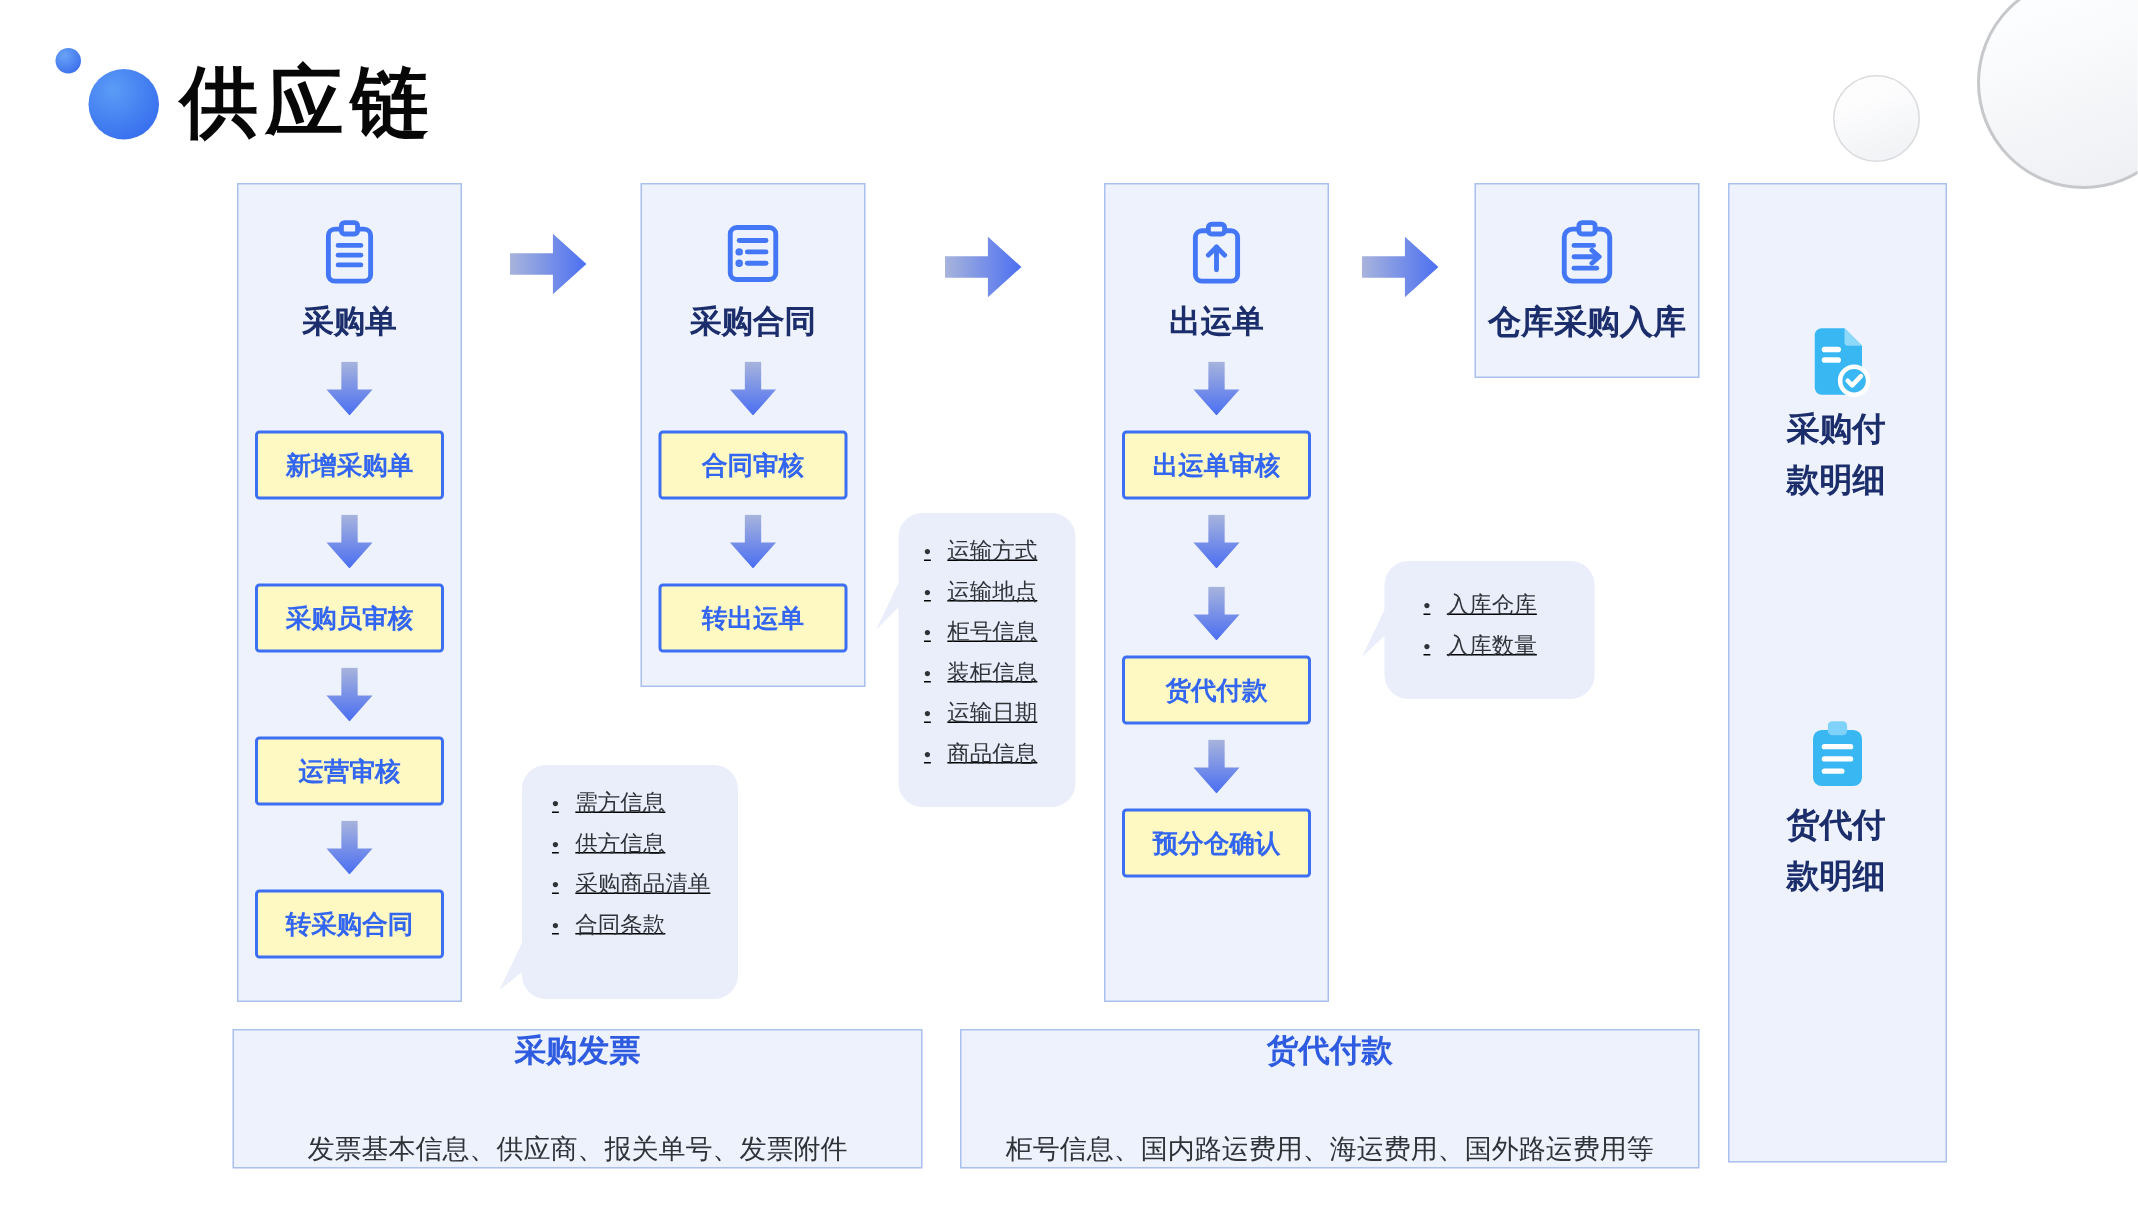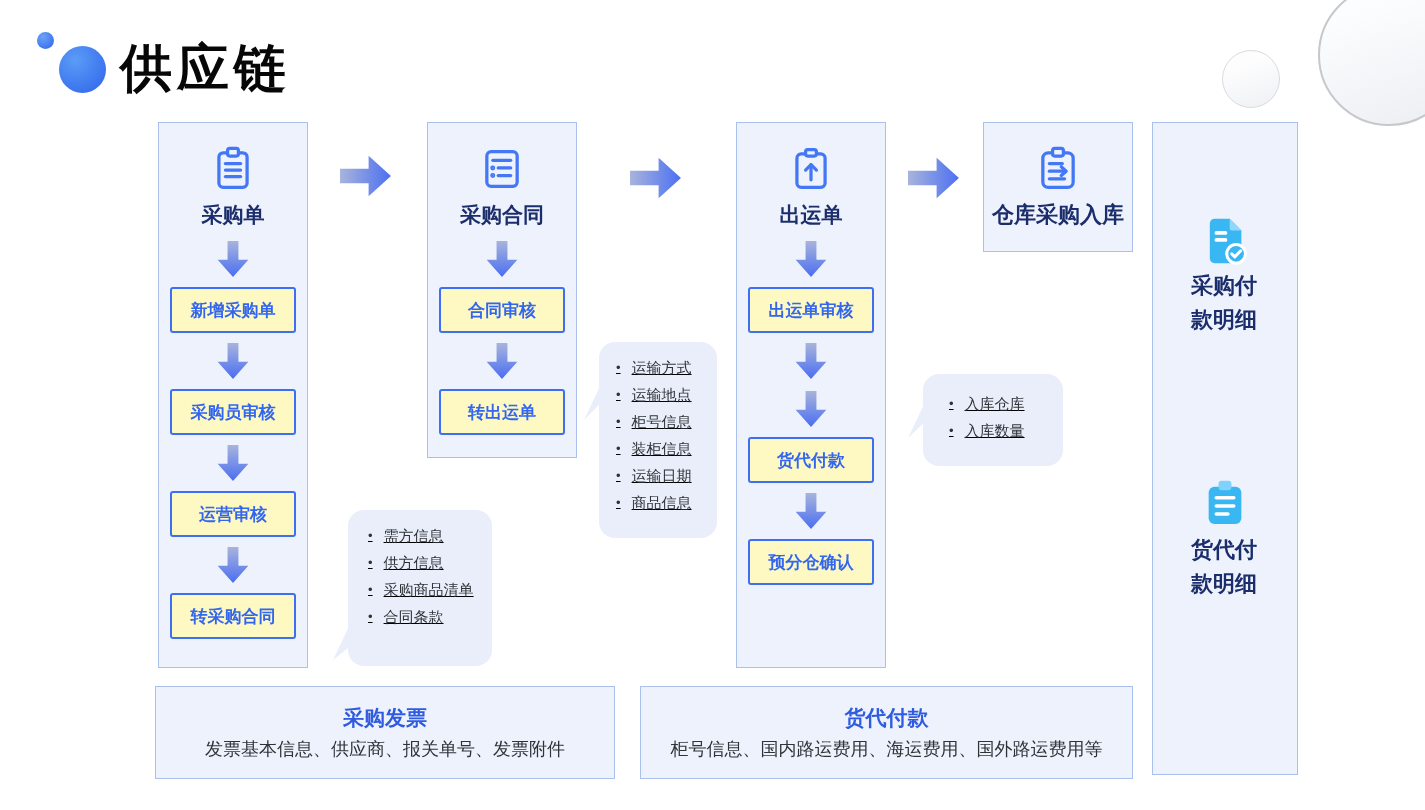--- a/index.html
+++ b/index.html
@@ -44,21 +44,21 @@
   .tail{position:absolute;width:20px;height:42px;background:#e9eefa;}
   
   .sidebar{position:absolute;left:1152px;top:122px;width:146px;height:653px;background:#edf2fc;
     border:1px solid #aac1ed;box-sizing:border-box;}
   .sidebar .sb-icon{position:absolute;left:0;width:100%;display:flex;justify-content:center;}
   .sb-label{position:absolute;left:0;width:100%;display:flex;justify-content:center;
     font-size:22px;font-weight:bold;color:#1b2d6b;line-height:34px;}
   .sb-label span{display:block;width:calc(3em + 2px);}
   
   .bottom-box{position:absolute;top:686px;height:93px;background:#edf2fc;border:1px solid #aac1ed;
-    box-sizing:border-box;display:flex;flex-direction:column;align-items:center;justify-content:center;}
+    box-sizing:border-box;display:flex;flex-direction:column;align-items:center;justify-content:space-between;}
   .bottom-title{font-size:21px;font-weight:bold;color:#2e5bdf;line-height:28px;}
   .bottom-sub{margin-top:5px;font-size:18px;color:#2f3338;white-space:nowrap;}
   svg{display:block;}
 </style>
 </head>
 <body>
 
 <div class="deco-circle-lg"></div>
 <div class="deco-circle-sm"></div>
 

